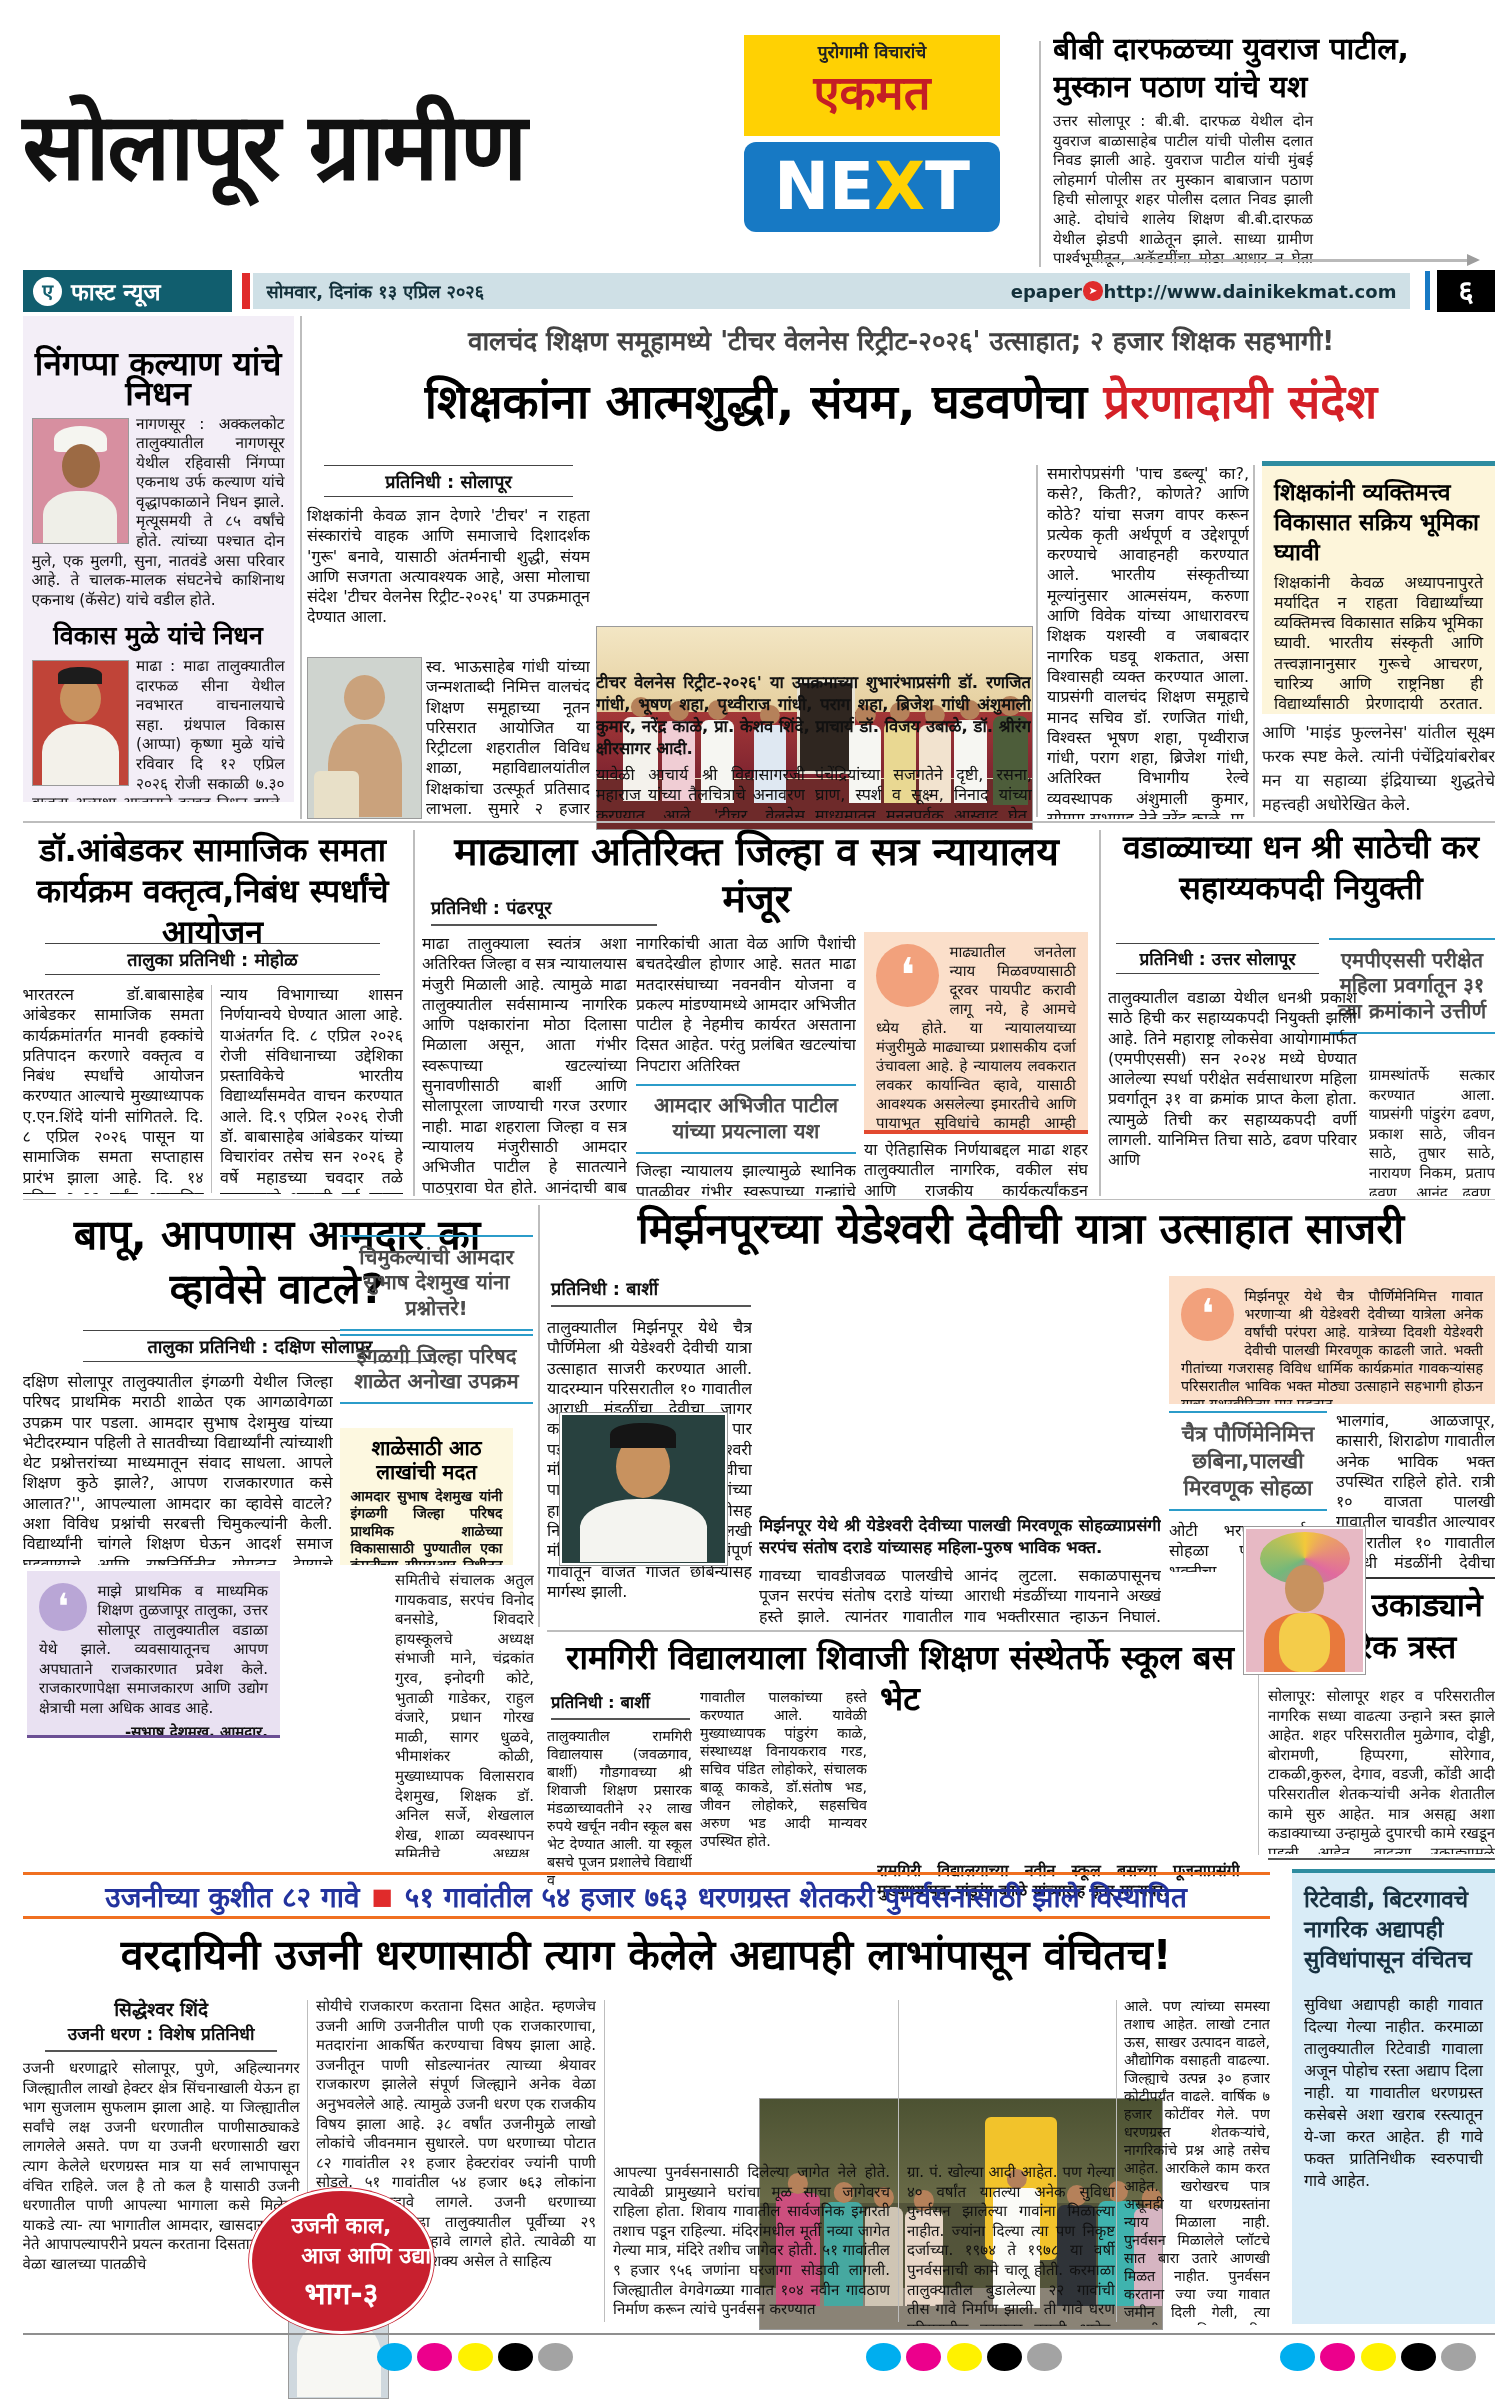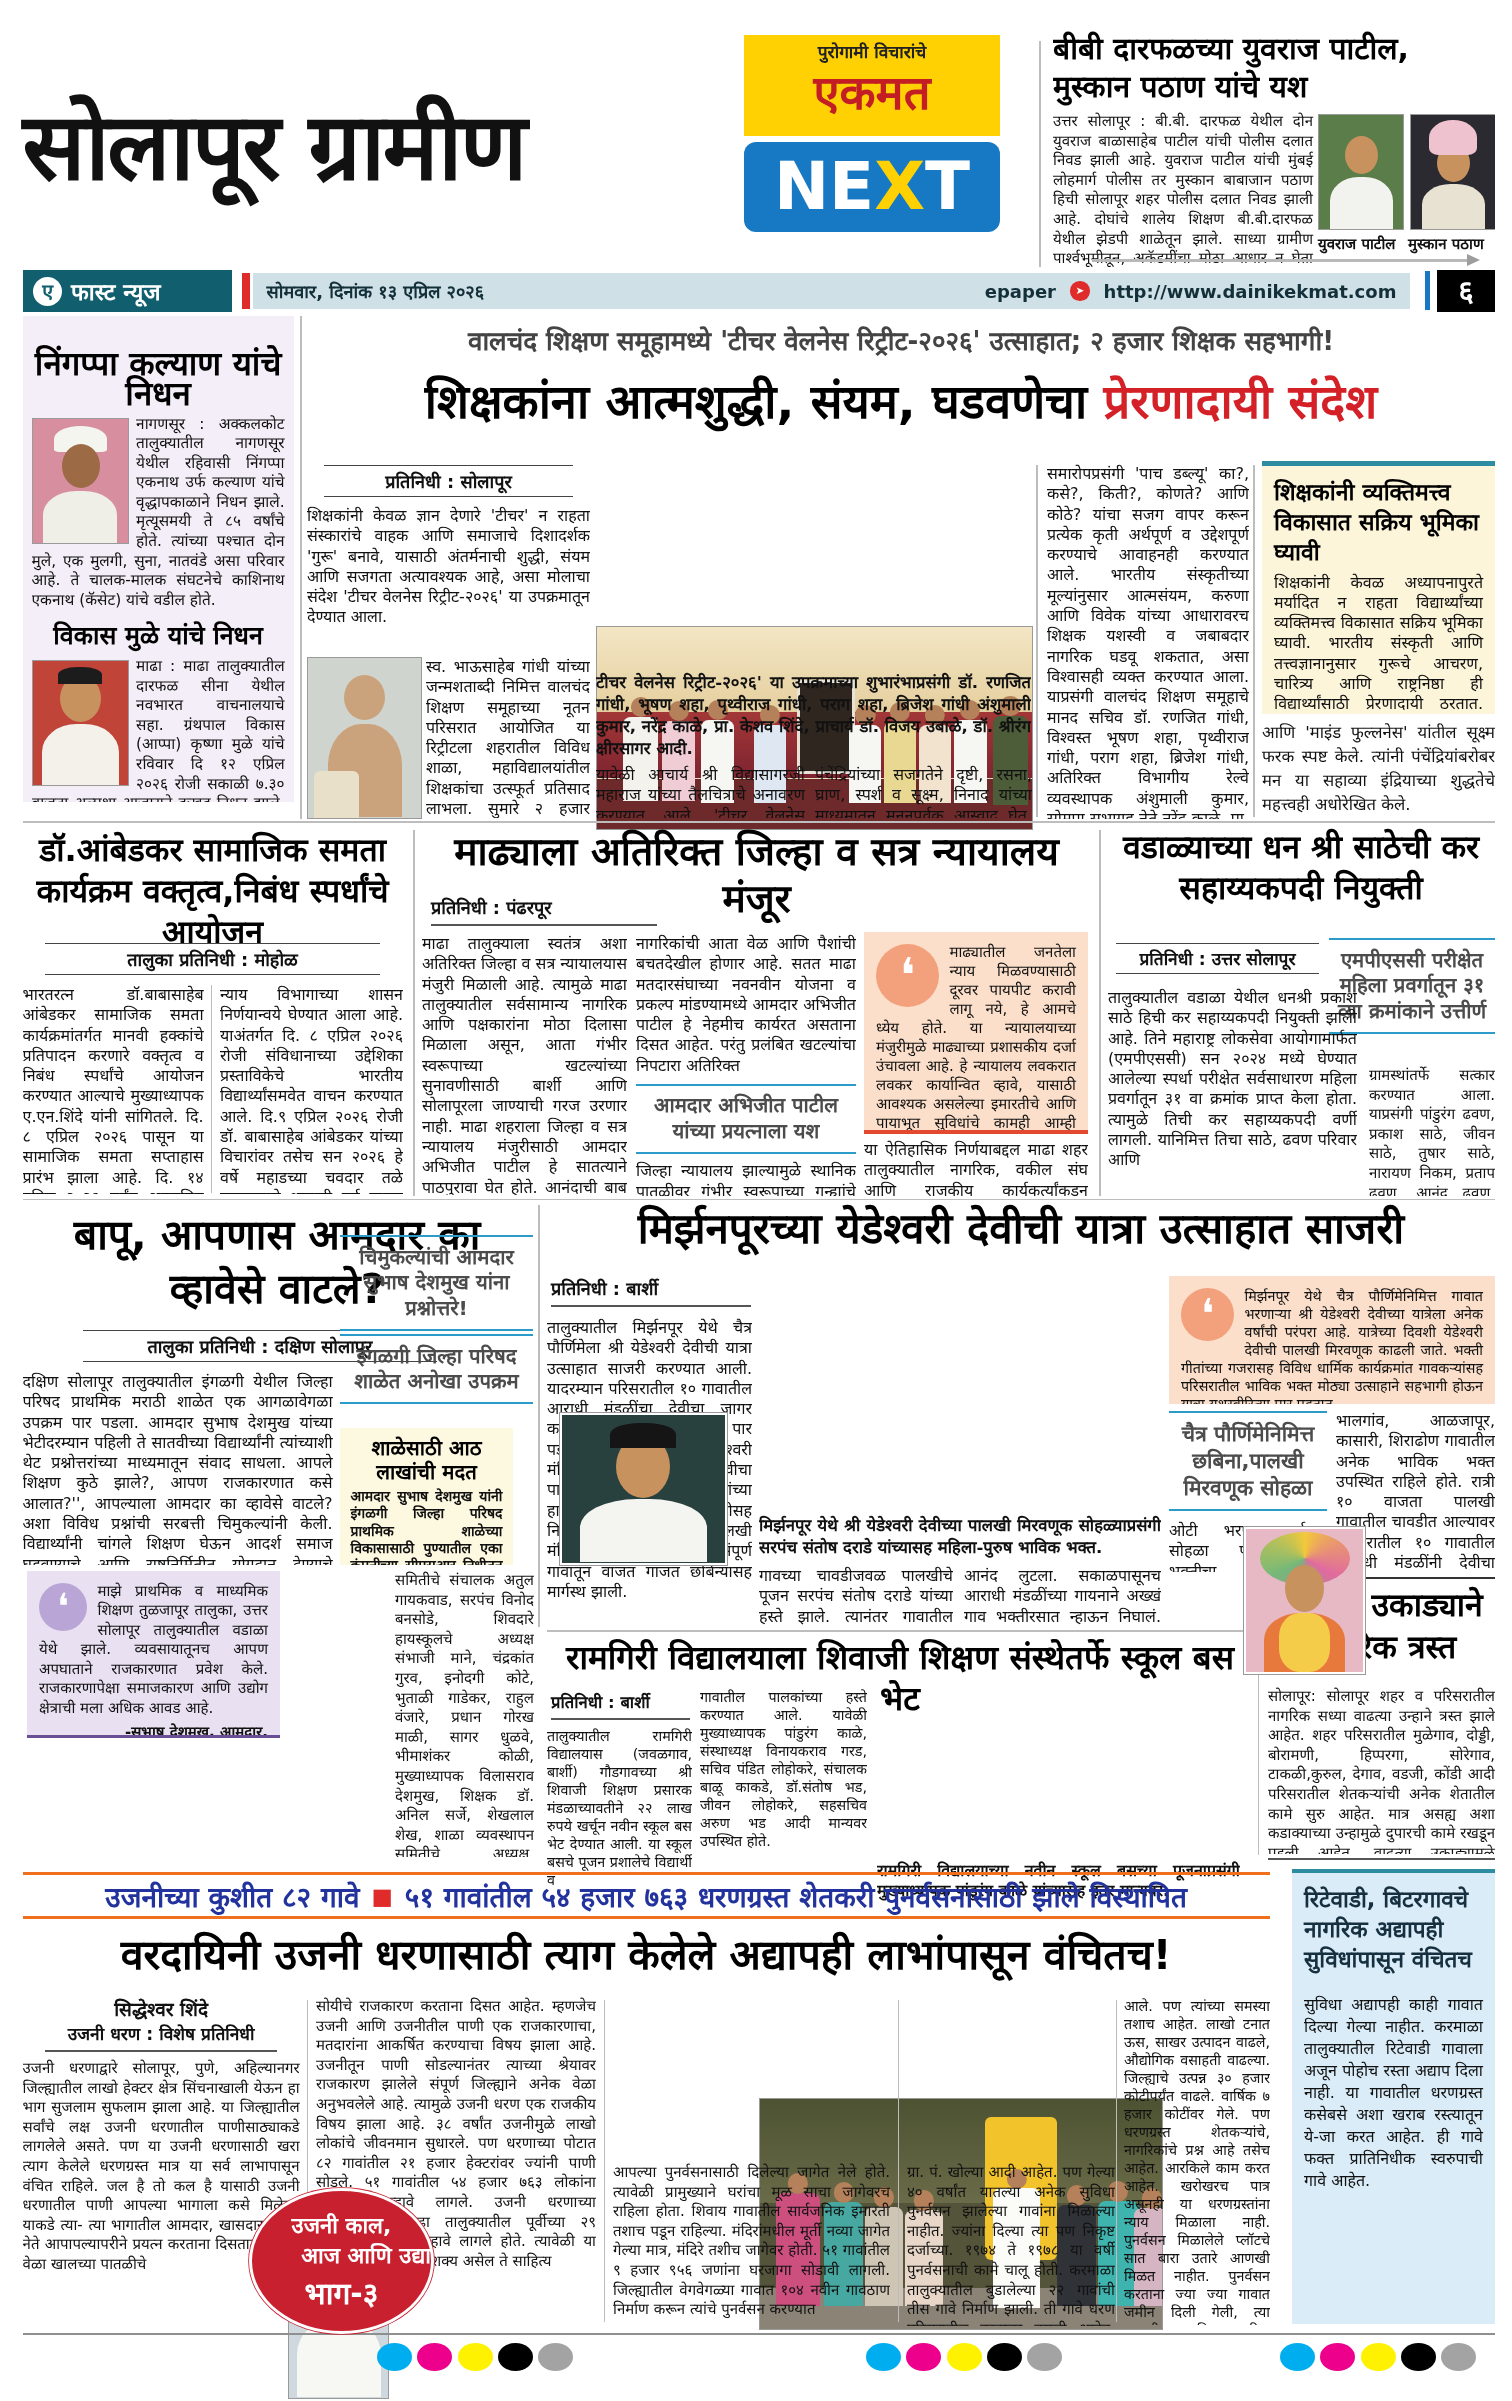--- a/index.html
+++ b/index.html
@@ -52,48 +52,35 @@
   <div class="abs" style="left:744px;top:35px;width:256px;height:96px;background:#ffd103;text-align:center;padding-top:4.5px;">
     <div style="font-size:17.3px;font-weight:700;color:#222;">पुरोगामी विचारांचे</div>
     <div style="font-size:47px;line-height:59px;font-weight:900;color:#c41e25;">एकमत</div>
   </div>
 
   <div class="abs vr" style="left:1039px;top:41px;height:226px;"></div>
 
   <div class="abs" style="left:1053px;top:30px;width:442px;height:239px;overflow:hidden;">
     <div class="headline" style="font-size:30px;line-height:38px;text-align:left;">बीबी दारफळच्या युवराज पाटील, मुस्कान पठाण यांचे यश</div>
     <div style="margin-top:6px;">
-      <div class="abs" style="left:265px;top:84px;width:177px;height:158px;">
-        <div class="photo" style="position:absolute;left:0;top:0;width:84px;height:114px;background:#5a7d4a;">
-          <div class="pphead" style="left:25.6px;top:21px;width:33px;height:38px;"></div>
-          <div class="pptorso" style="left:10.5px;top:62px;width:63px;height:53px;background:#f2f2ee;"></div>
-        </div>
-        <div class="photo" style="position:absolute;left:92px;top:0;width:84px;height:114px;background:#2a2a30;">
-          <div class="pphead" style="left:25.6px;top:29px;width:33px;height:38px;"></div>
-          <div class="abs" style="left:18px;top:4.5px;width:48px;height:35px;border-radius:50% 50% 20% 20%;background:#efc2cf;"></div>
-          <div class="pptorso" style="left:10.5px;top:69px;width:63px;height:45px;background:#e8e2d2;"></div>
-        </div>
-        <div class="pcap" style="position:absolute;left:0;top:119px;font-size:15px;">युवराज पाटील</div>
-        <div class="pcap" style="position:absolute;left:90px;top:119px;font-size:15px;">मुस्कान पठाण</div>
-      </div>
       <div class="j" style="width:260px;font-size:15px;line-height:19.6px;margin-top:4.5px;">उत्तर सोलापूर : बी.बी. दारफळ येथील दोन युवराज बाळासाहेब पाटील यांची पोलीस दलात निवड झाली आहे. युवराज पाटील यांची मुंबई लोहमार्ग पोलीस तर मुस्कान बाबाजान पठाण हिची सोलापूर शहर पोलीस दलात निवड झाली आहे. दोघांचे शालेय शिक्षण बी.बी.दारफळ येथील झेडपी शाळेतून झाले. साध्या ग्रामीण पार्श्वभूमीतून, अकॅडमींचा मोठा आधार न घेता कठोर परिश्रमाच्या जोरावर त्यांनी हे यश मिळवले आहे.</div>
     </div>
   </div>
 
   <div class="arrowline" style="left:1092px;top:259px;width:377px;"></div>
   <div class="arrowhead" style="left:1467px;top:254px;"></div>
 
   <div class="abs" style="left:22.6px;top:270px;width:209px;height:42px;background:#115e6e;color:#fff;display:flex;align-items:center;">
     <span style="display:inline-block;width:29px;height:29px;border-radius:50%;background:#fff;color:#115e6e;font-weight:900;font-size:19.6px;line-height:29px;text-align:center;margin:0 9px 0 10.5px;">ए</span>
     <span style="font-weight:800;font-size:23px;">फास्ट न्यूज</span>
   </div>
   <div class="abs" style="left:242px;top:273px;width:7.5px;height:36px;background:#e02b2b;"></div>
   <div class="abs" style="left:253px;top:273px;width:1157px;height:36px;background:#cfe0e6;display:flex;align-items:center;justify-content:space-between;padding:0 13.6px;box-sizing:border-box;">
     <span style="font-weight:700;font-size:18px;color:#13303a;">सोमवार, दिनांक १३ एप्रिल २०२६</span>
-    <span style="font-size:18px;color:#13303a;display:flex;align-items:center;gap:14px;">
+    <span style="font-size:18px;color:#13303a;display:flex;align-items:center;gap:1px;">
       <span style="font-weight:700;">epaper</span>
       <span style="display:inline-block;width:19.6px;height:19.6px;border-radius:50%;background:#e02b2b;color:#fff;font-size:10.5px;line-height:19.6px;text-align:center;">➤</span>
       <a style="color:#13303a;text-decoration:none;font-weight:600;">http://www.dainikekmat.com</a>
     </span>
   </div>
   <div class="abs" style="left:1425px;top:271px;width:4.5px;height:39px;background:#1779c4;"></div>
   <div class="abs" style="left:1437px;top:270px;width:58px;height:42px;background:#000;color:#fff;font-size:29px;font-weight:800;text-align:center;line-height:42px;">६</div>
 
   <div class="abs" style="left:22.6px;top:316px;width:271px;height:486px;background:#f3eef7;padding:7.5px 9px;box-sizing:border-box;overflow:hidden;">
     <div class="headline" style="font-size:33px;line-height:30px;margin-top:25px;">निंगप्पा कल्याण यांचे निधन</div>

